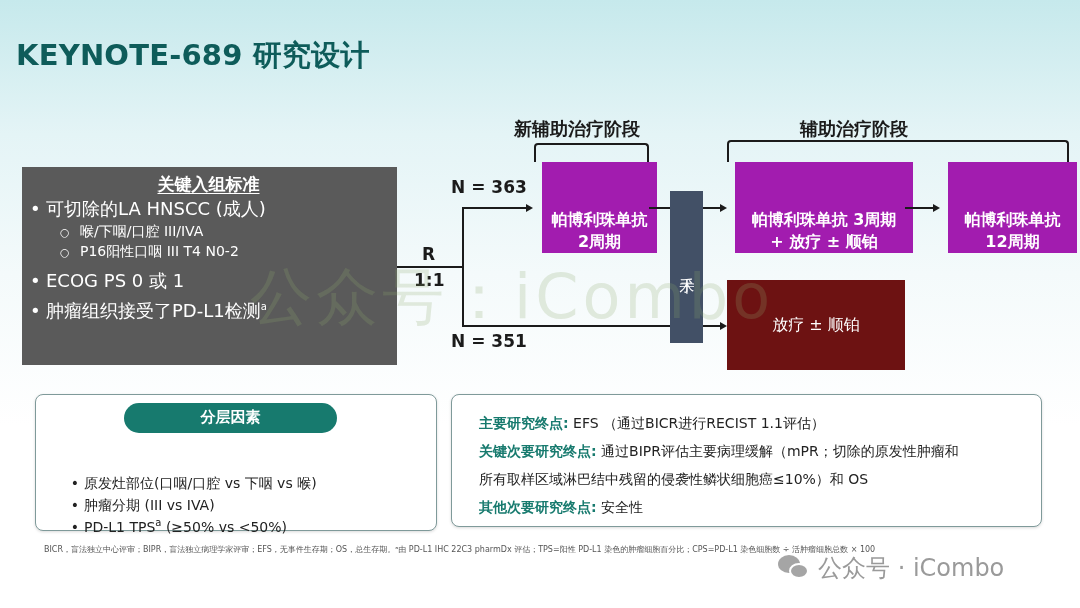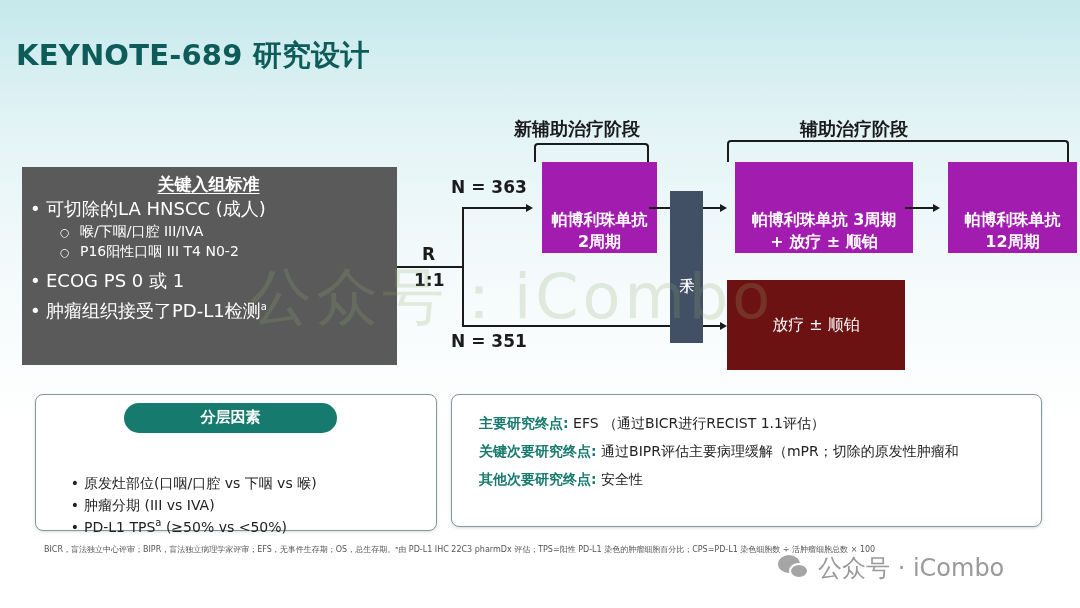--- a/index.html
+++ b/index.html
@@ -174,20 +174,21 @@
     <div><span class="dot">•</span><span>原发灶部位(口咽/口腔 vs 下咽 vs 喉)</span></div>
     <div><span class="dot">•</span><span>肿瘤分期 (III vs IVA)</span></div>
     <div><span class="dot">•</span><span>PD-L1 TPS</span><sup>a</sup><span> (≥50% vs &lt;50%)</span></div>
   </div>
 </div>
 
 <div class="abs card" style="left:451px; top:394px; width:591px; height:133px;">
   <div class="abs ep" style="left:27px; top:14px;">
     <div><span class="k">主要研究终点:</span><span> EFS （通过BICR进行RECIST 1.1评估）</span></div>
     <div><span class="k">关键次要研究终点:</span><span> 通过BIPR评估主要病理缓解（mPR；切除的原发性肿瘤和</span></div>
+    <div>所有取样区域淋巴结中残留的侵袭性鳞状细胞癌≤10%）和 OS</div>
     <div><span class="k">其他次要研究终点:</span><span> 安全性</span></div>
   </div>
 </div>
 
 <div class="abs footnote" style="left:44px; top:544px;">BICR，盲法独立中心评审；BIPR，盲法独立病理学家评审；EFS，无事件生存期；OS，总生存期。ᵃ由 PD-L1 IHC 22C3 pharmDx 评估；TPS=阳性 PD-L1 染色的肿瘤细胞百分比；CPS=PD-L1 染色细胞数 ÷ 活肿瘤细胞总数 × 100</div>
 
 <div class="abs wm-bottom" style="left:778px; top:552px;">
   <div class="wechat">
       <div class="b1"></div>
       <div class="b2"></div>

